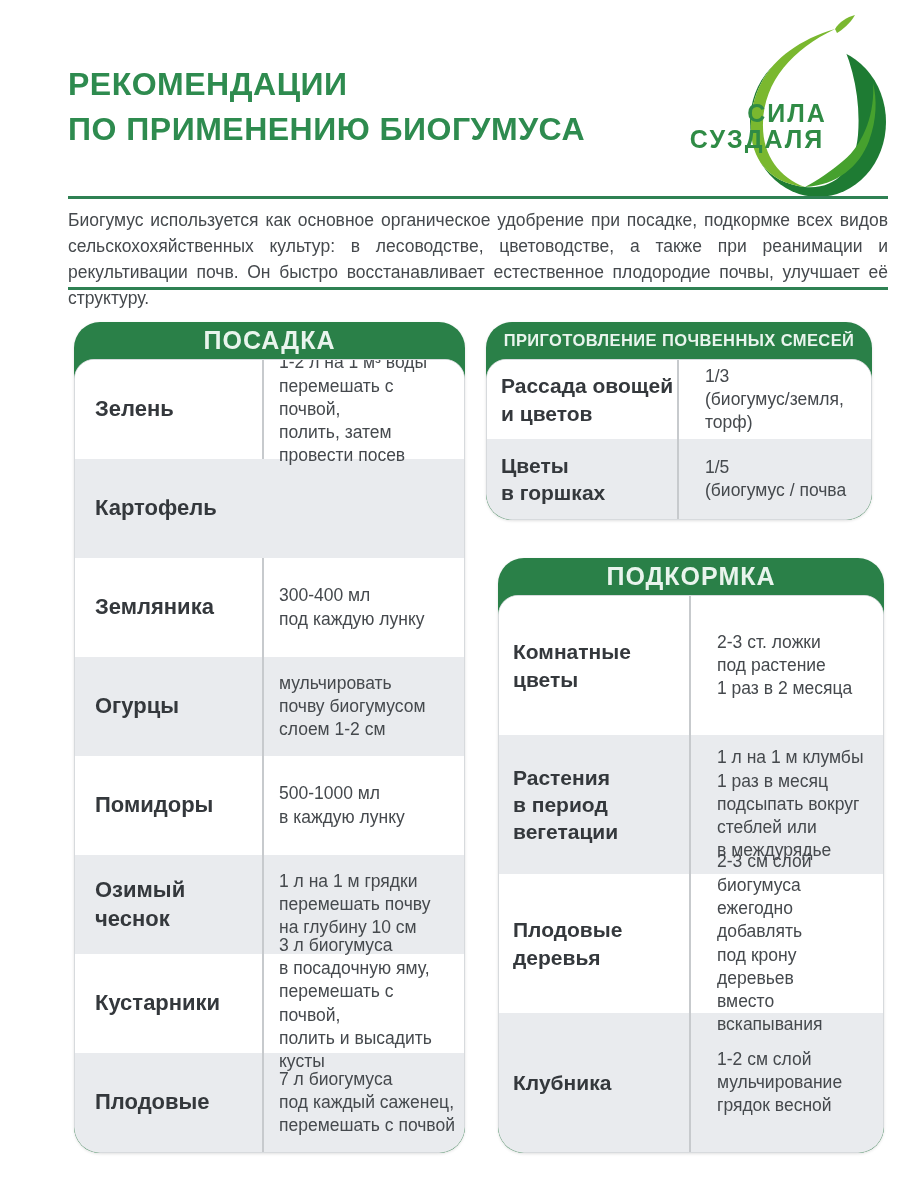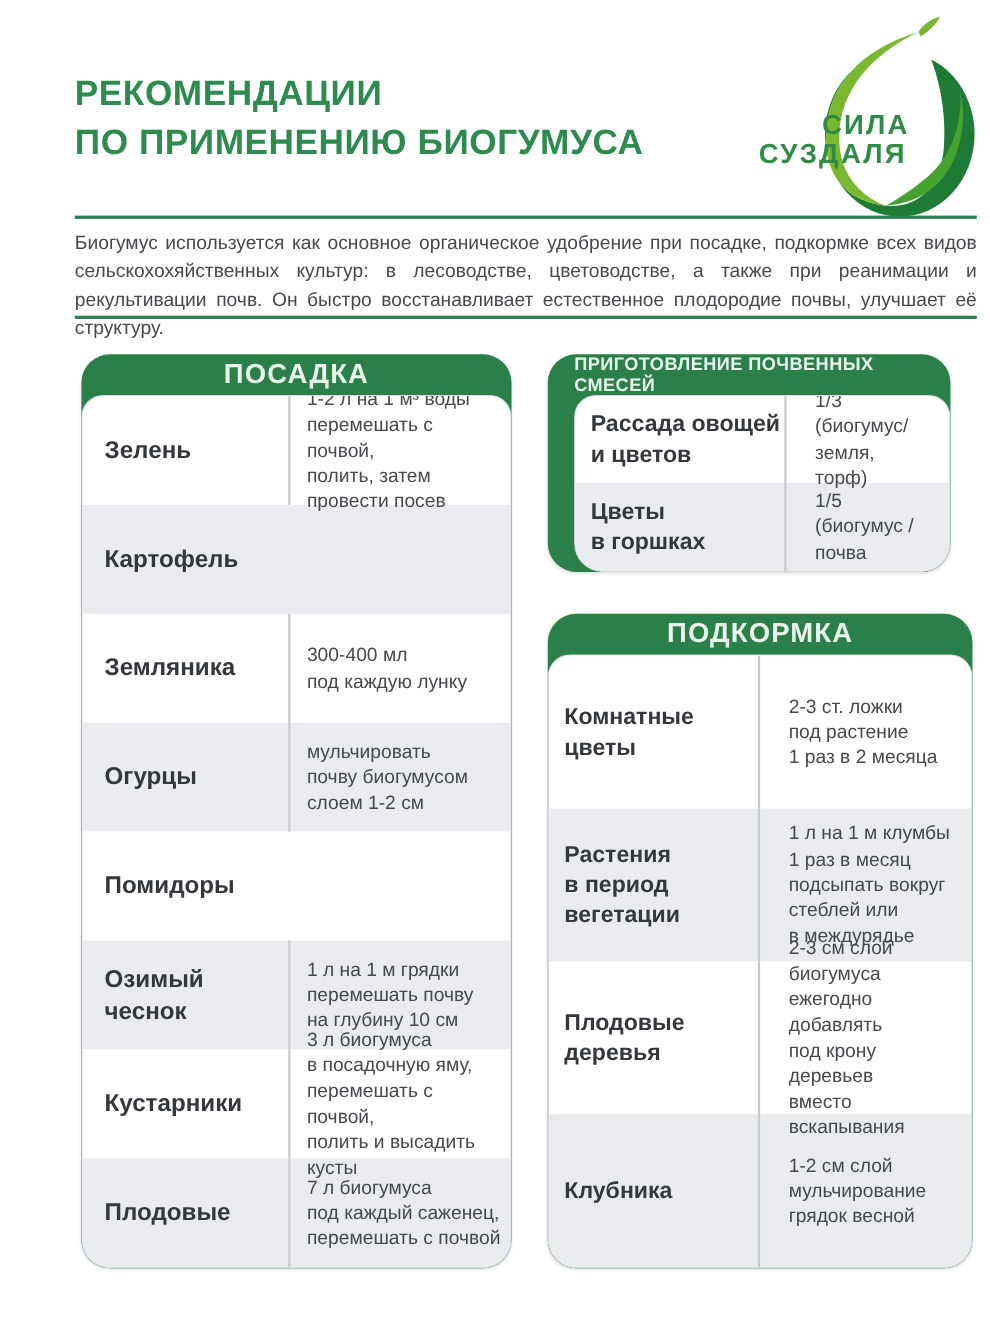--- a/index.html
+++ b/index.html
@@ -31,21 +31,21 @@
     position:absolute; left:40px; top:207px; width:820px; margin:0;
     font-size:17.5px; line-height:26px; color:#45494d; text-align:justify;
   }
 
   
   .card {
     position:absolute; border-radius:26px; overflow:hidden;
     background:#2A8048; box-shadow:0 1px 3px rgba(0,0,0,0.12);
   }
   .card-planting { left:46px;  top:322px; width:391px; }
-  .card-mixes    { left:470px; top:322px; width:342px;padding-left:24px; }
+  .card-mixes    { left:458px; top:322px; width:386px; }
   .card-feeding  { left:470px; top:558px; width:386px; }
 
   .card-header {
     height:37px; display:flex; align-items:center; justify-content:center;
     color:#E9F4ED; font-weight:bold; letter-spacing:1px; font-size:25px;
   }
   .card-mixes .card-header { font-size:16.5px; letter-spacing:0.4px; }
 
   .card-body {
     background:#ffffff; border-radius:20px 20px 26px 26px; overflow:hidden;
@@ -119,20 +119,22 @@
 под каждую лунку</div>
       </div>
       <div class="row row-3 alt">
         <div class="cell label">Огурцы</div>
         <div class="cell value">мульчировать
 почву биогумусом
 слоем 1-2 см</div>
       </div>
       <div class="row row-4">
         <div class="cell label">Помидоры</div>
+        <div class="cell value">500-1000 мл
+в каждую лунку</div>
       </div>
       <div class="row row-5 alt">
         <div class="cell label">Озимый
 чеснок</div>
         <div class="cell value">1 л на 1 м грядки
 перемешать почву
 на глубину 10 см</div>
       </div>
       <div class="row row-6">
         <div class="cell label">Кустарники</div>

